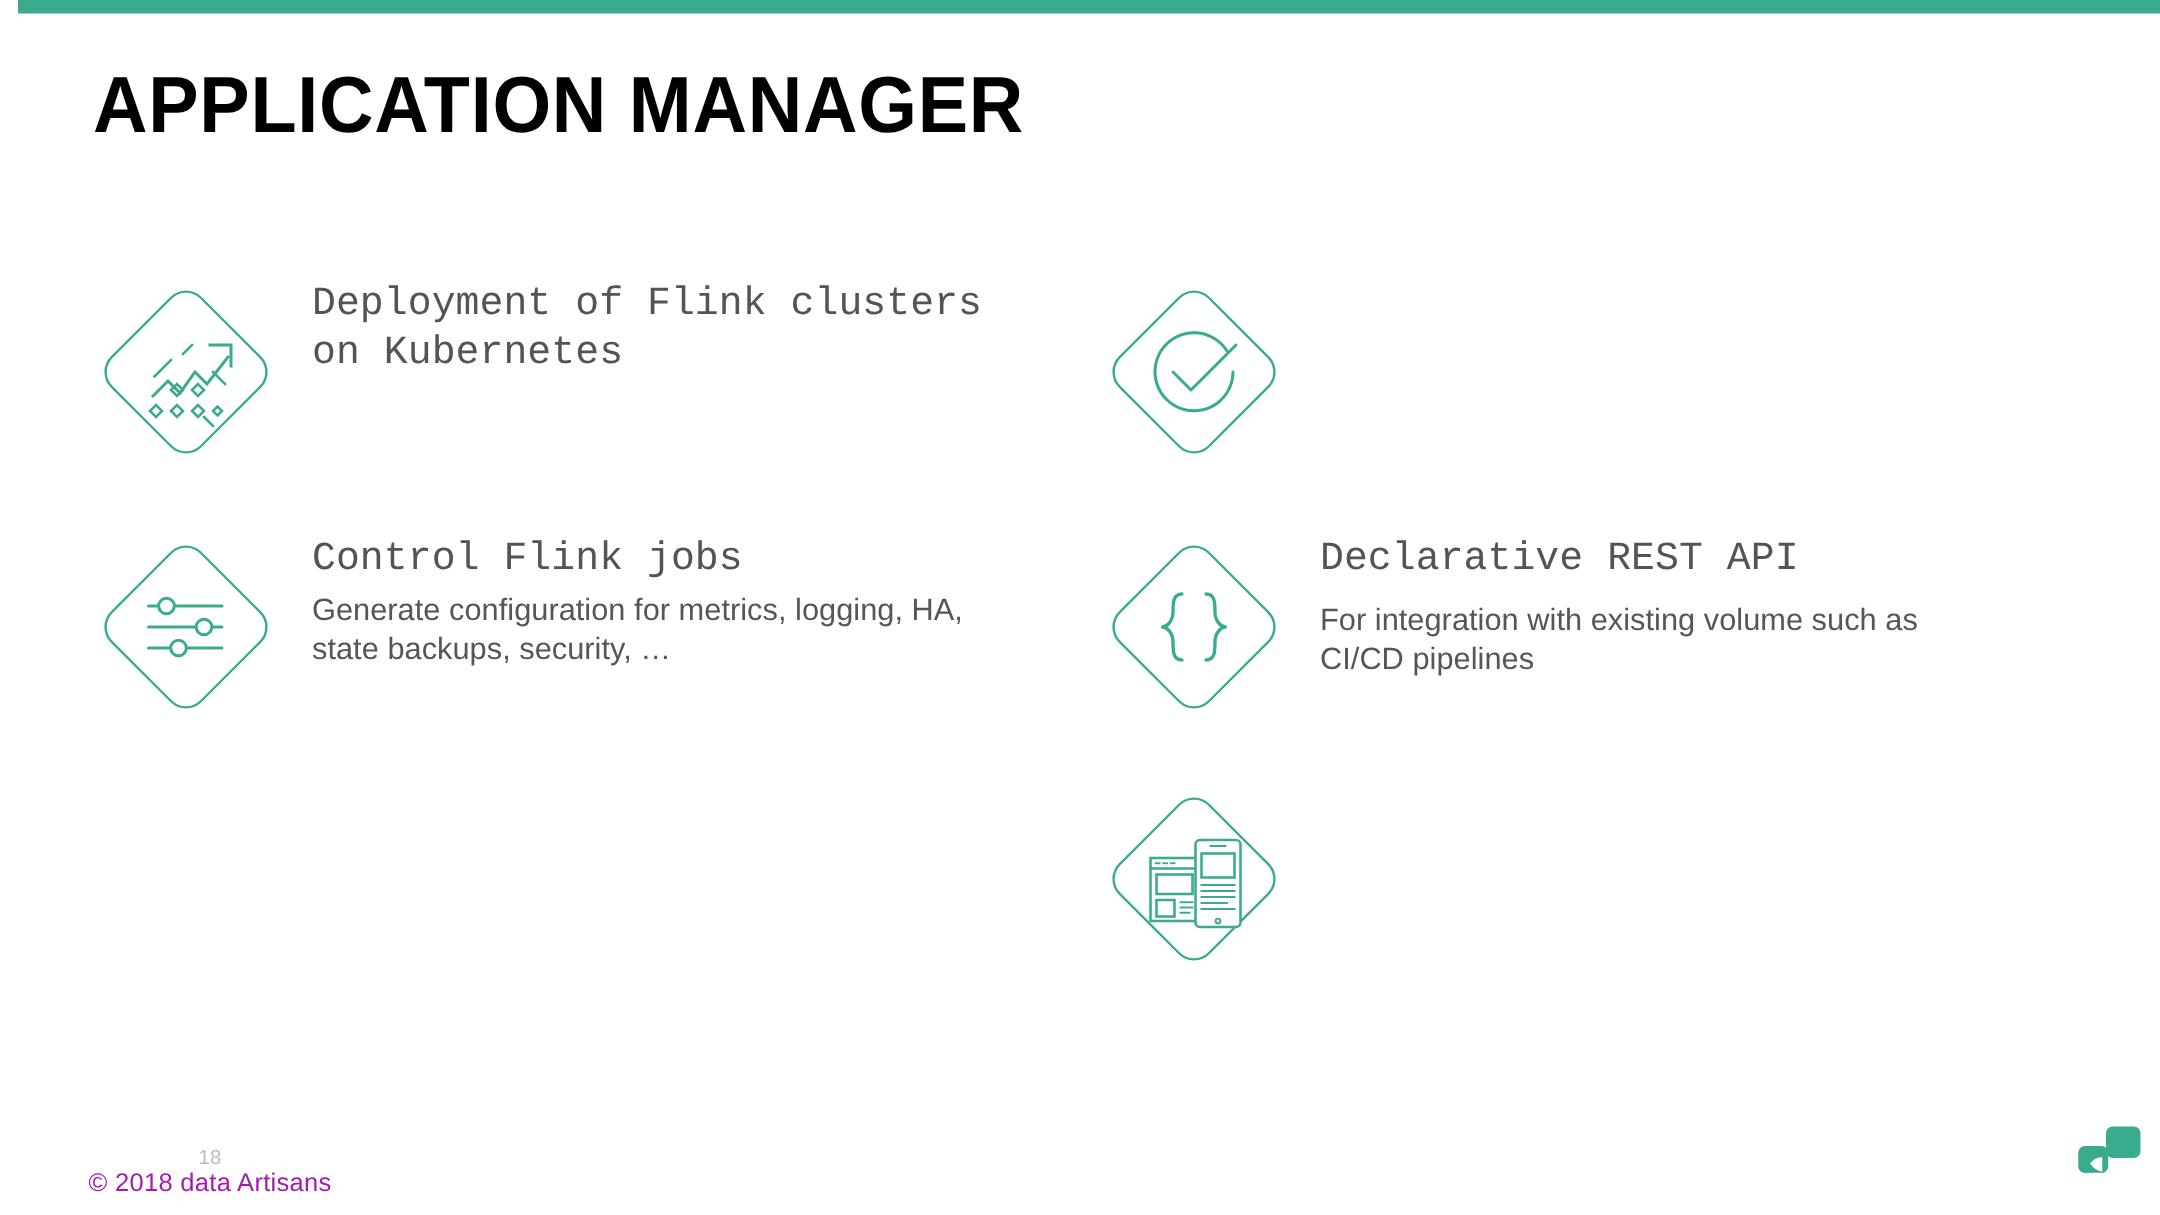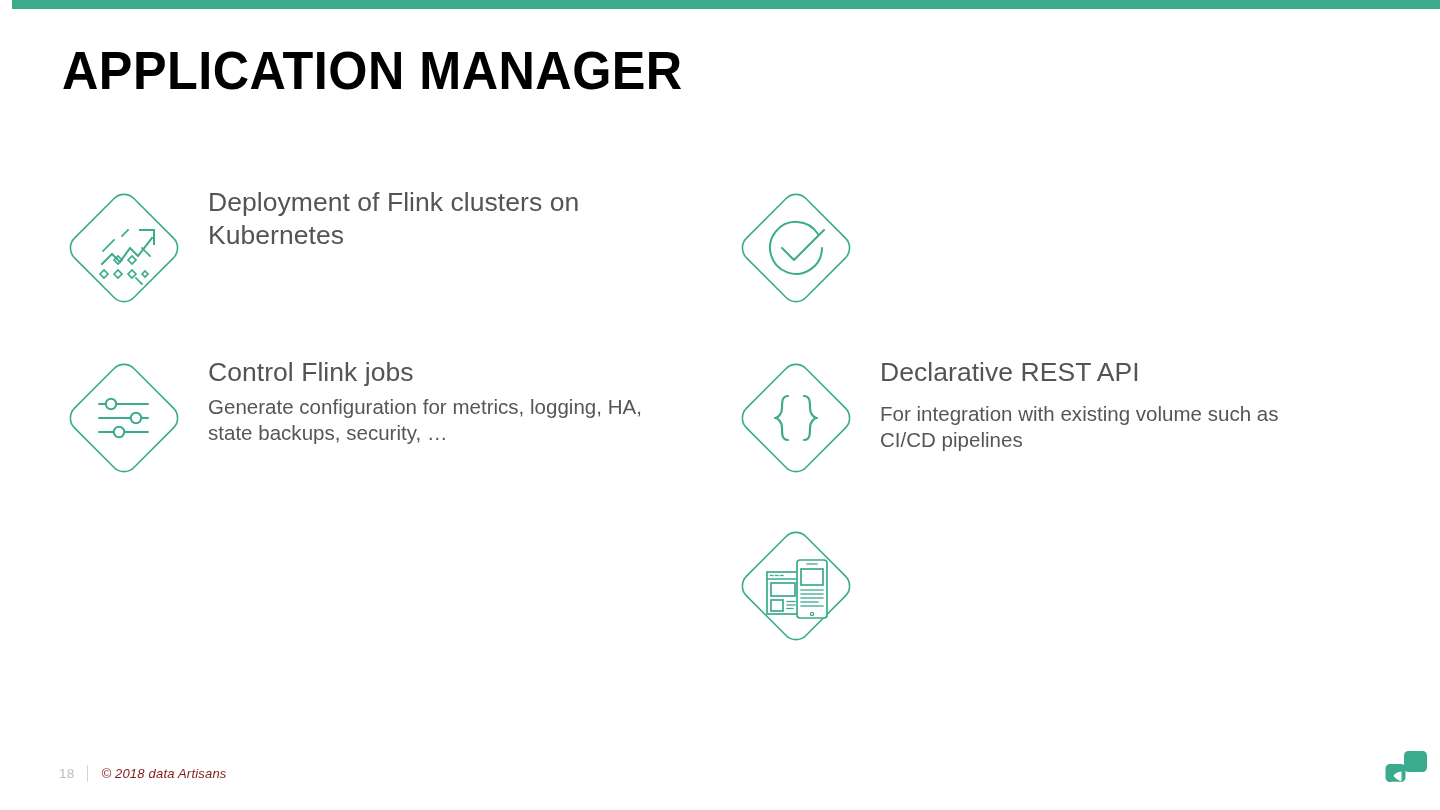--- a/index.html
+++ b/index.html
@@ -69,21 +69,21 @@
   .feature-icon svg { display: block; width: 124px; height: 124px; }
 
   .feature-text {
     position: absolute;
     left: 146px;
     top: 0;
     width: 480px;
   }
 
   .feat-heading {
-    font-family: Liberation Sans, sans-serif;
+    font-family: Liberation Mono, monospace;
     font-size: 26.5px;
     font-weight: normal;
     color: #545456;
     line-height: 1.245;
     letter-spacing: 0.05px;
   }
 
   .feat-sub {
     font-family: "Liberation Sans", sans-serif;
     font-size: 20.5px;
@@ -96,39 +96,39 @@
   .feat-sub + .feat-sub { margin-top: 14px; }
 
   
   .footer {
     position: absolute;
     left: 47px;
     bottom: 28px;
     display: flex;
     align-items: center;
     height: 18px;
+    flex-direction: column;
   }
   .footer-page {
     font-size: 13.5px;
     color: #bdbdbd;
     font-family: "Liberation Sans", sans-serif;
     letter-spacing: 0.2px;
   }
   .footer-divider {
     width: 1px;
     height: 17px;
     background: #d4d4d4;
     margin: 0 13px 0 13px;
   }
   .footer-copy {
-    font-size: 13px;
-    color: #7f1d1d;
+    font-size: 17px;
+    color: #a21caf;
     font-family: "Liberation Sans", sans-serif;
     letter-spacing: 0.2px;
-    font-style: italic;
   }
 
   
   .logo {
     position: absolute;
     right: 22px;
     bottom: 20px;
     width: 48px;
     height: 42px;
   }

